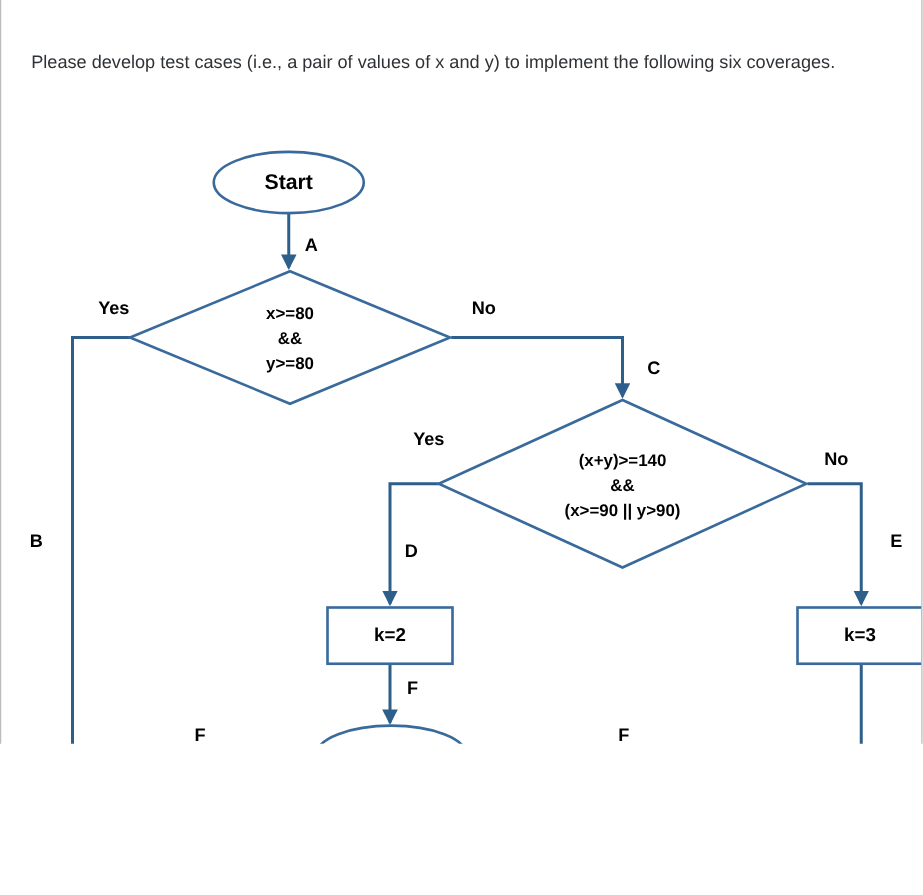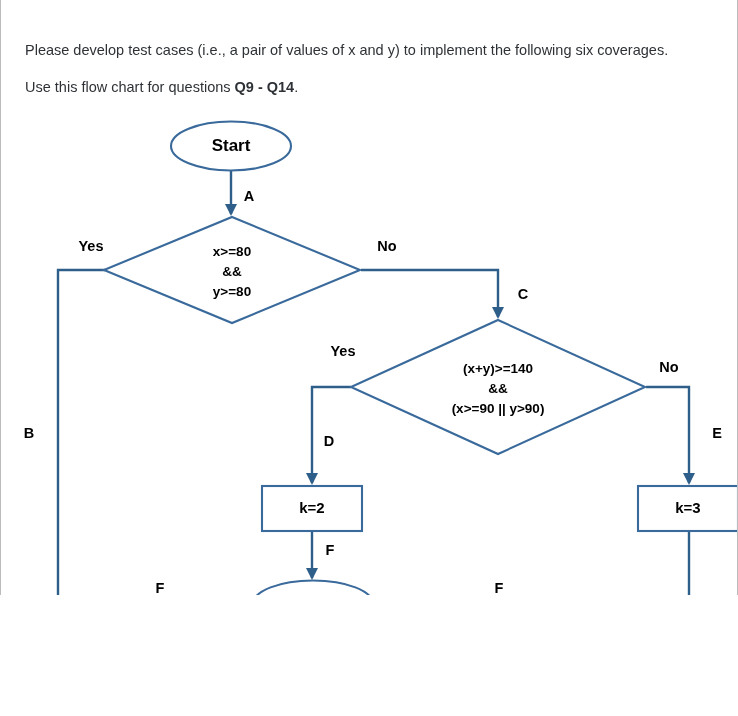--- a/index.html
+++ b/index.html
@@ -83,21 +83,20 @@
     stroke-linejoin: miter;
   }
 </style>
 </head>
 <body>
 
 <div id="page">
 
   <div class="prose">
     <p>Please develop test cases (i.e., a pair of values of x and y) to implement the following six coverages.</p>
-    <p><span>Use this flow chart for questions </span><b>Q9 - Q14</b><span>.</span></p>
   </div>
 
   <svg id="chart-svg" viewBox="0 0 738 716">
     <defs>
       <marker id="arrow" viewBox="0 0 10 10" refX="8.4" refY="5" markerWidth="5.2" markerHeight="5.2" orient="auto-start-reverse">
         <path d="M 0 0 L 10 5 L 0 10 z" fill="#2e5f8a"></path>
       </marker>
     </defs>
 
     <path class="link" d="M 230 171 L 230 214" marker-end="url(#arrow)"></path>

